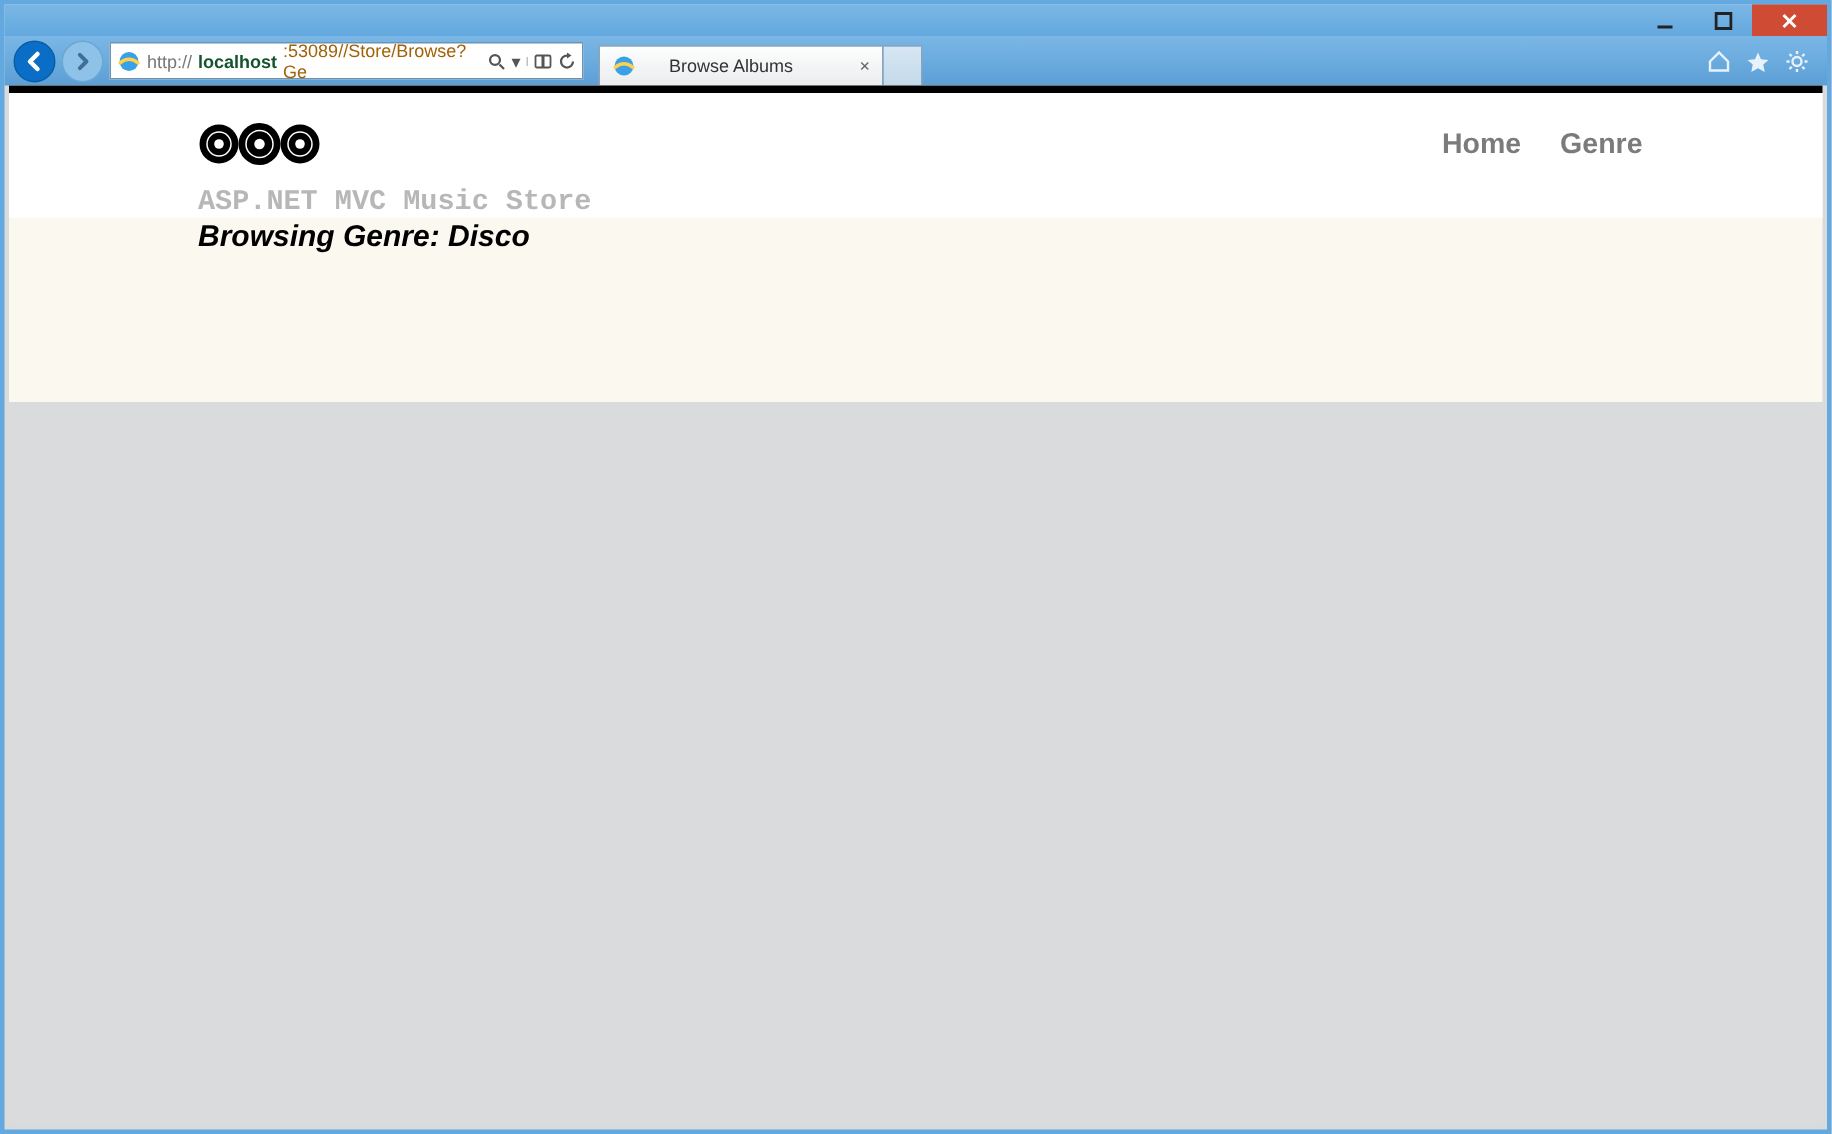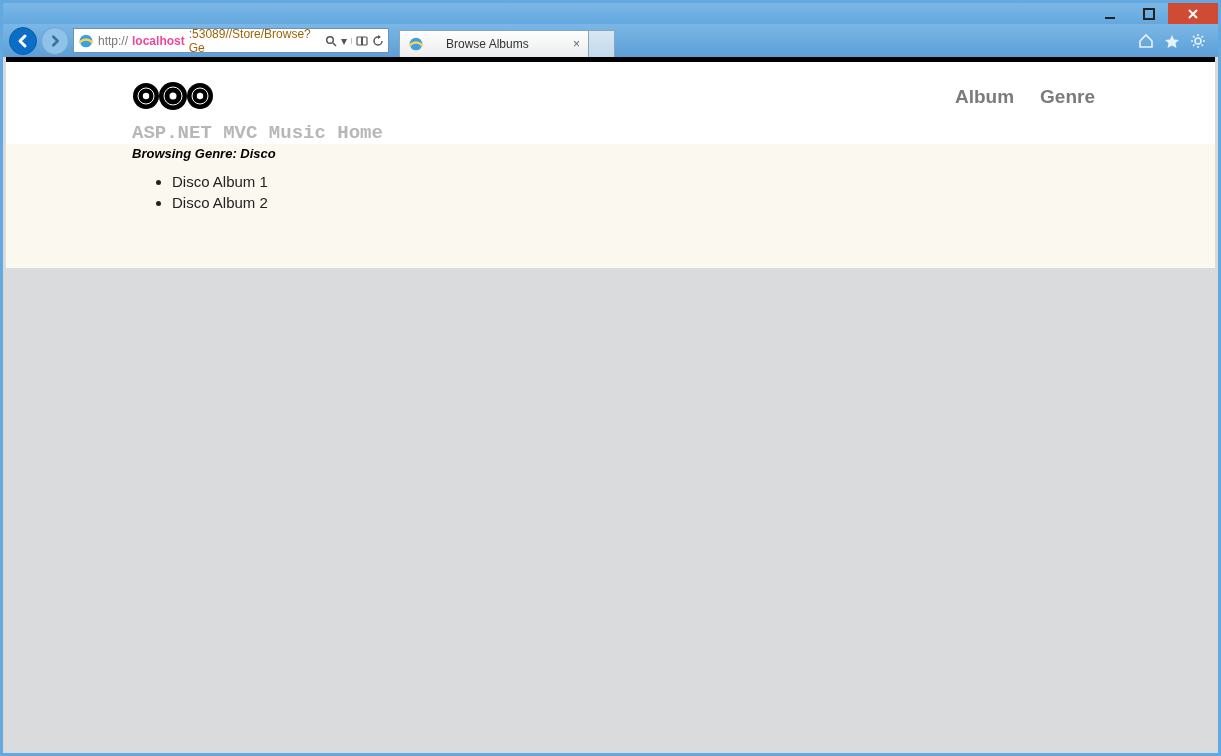--- a/index.html
+++ b/index.html
@@ -50,21 +50,21 @@
     height:25px;
     flex:0 0 316px;
     padding:0 4px;
     gap:4px;
   }
   .addrbox .ie { width:16px; height:16px; }
   .addrbox input, .addrbox .urlrest {
     border:none; outline:none; font-size:12px; font-family:"Segoe UI",sans-serif;
     color:#a16207;
   }
-  .addrbox .urlbold { font-weight:600; color:#ec4899; font-size:12px;}
+  .addrbox .urlbold { font-weight:600; color:#14532d; font-size:12px;}
   .smallicons { display:flex; align-items:center; gap:4px; color:#555; font-size:11px;}
   .smallicons .sep { width:1px; align-self:stretch; background:#c0c0c0; margin:3px 0;}
   .smallicons svg, .smallicons .glyph { display:block; }
   .smallicons .glyph { font-size:12px; line-height:1; }
 
   
   .tabouter {
     display:flex;
     align-items:flex-end;
     flex:1;
@@ -136,21 +136,21 @@
     font-size:19px;
     color:#7b7b7b;
   }
   .content {
     padding:2px 120px 26px 126px;
   }
   .content h3{
     margin:0 0 10px 0;
     font-style:italic;
     font-weight:700;
-    font-size:13px;
+    font-size:20px;
     color:#000;
   }
   .content ul{
     margin:0; padding-left:40px;
     font-size:15px;
     color:#222;
   }
   .content ul li { line-height:1.4; }
 
   .ie {
@@ -289,32 +289,28 @@
                   <circle cx="41" cy="16" r="3.5"></circle>
                   <circle cx="68" cy="16" r="3.2"></circle>
                 </g>
                 <g fill="none" stroke="#fff" stroke-width="1">
                   <circle cx="14" cy="16" r="8"></circle>
                   <circle cx="41" cy="16" r="9"></circle>
                   <circle cx="68" cy="16" r="8"></circle>
                 </g>
               </svg>
             </span>
-            <span class="brandtext">ASP.NET MVC Music Home</span>
+            <span class="brandtext">ASP.NET MVC Music Store</span>
           </div>
           <nav class="navlinks">
-            <a href="#">Album</a>
+            <a href="#">Home</a>
             <a href="#">Genre</a>
           </nav>
         </div>
       </div>
 
       <div class="content">
         <h3>Browsing Genre: Disco</h3>
-        <ul>
-          <li>Disco Album 1</li>
-          <li>Disco Album 2</li>
-        </ul>
       </div>
     </div>
   </div>
 
 </div>
 
 </body></html>

